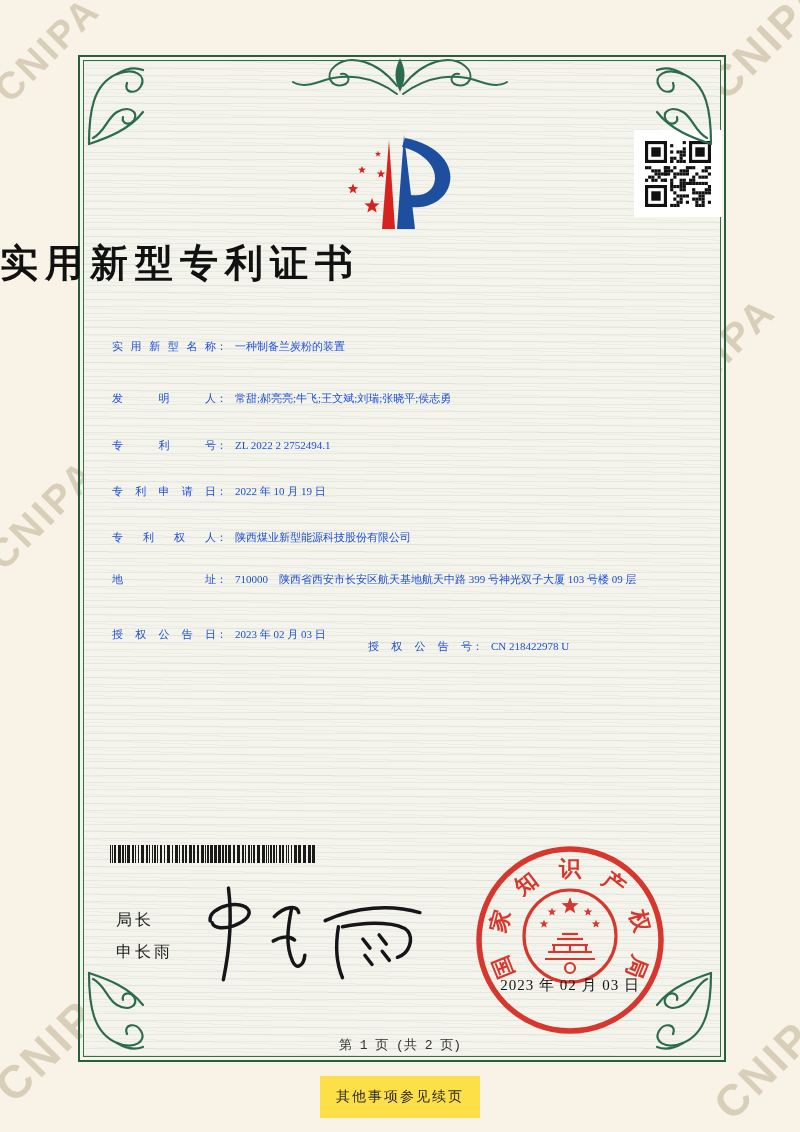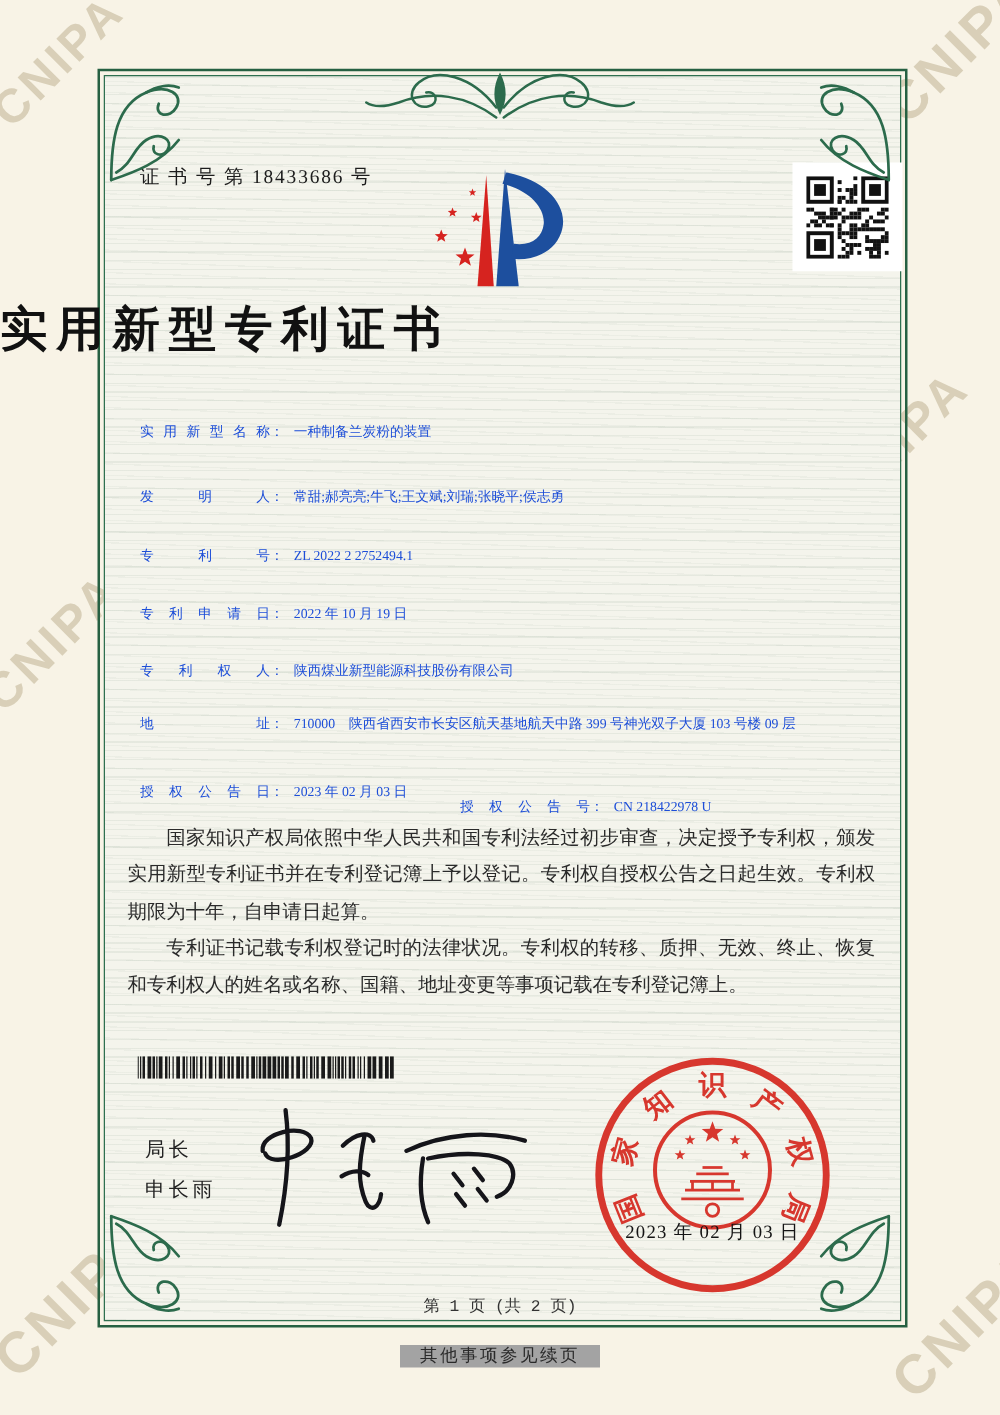--- a/index.html
+++ b/index.html
@@ -31,21 +31,21 @@
   .sigtitle{position:absolute;left:116px;top:910px;font-family:"Liberation Sans","DejaVu Sans",sans-serif;
             font-size:16px;letter-spacing:3px;color:#222;}
   .signame{position:absolute;left:116px;top:942px;font-family:"Liberation Sans","DejaVu Sans",sans-serif;
            font-size:16px;letter-spacing:3px;color:#222;}
   .sig{position:absolute;left:195px;top:882px;width:240px;height:112px;}
   .seal{position:absolute;left:470px;top:840px;width:200px;height:200px;opacity:.92;}
   .sealdate{position:absolute;left:470px;top:976px;width:200px;text-align:center;font-size:15px;
             letter-spacing:1px;color:#141414;z-index:3;}
   .pagenum{position:absolute;left:0;top:1036px;width:100%;text-align:center;font-size:13px;color:#333;font-family:Liberation Mono, monospace;}
   .footnote{position:absolute;left:0;top:1076px;width:100%;text-align:center;z-index:2;}
-  .footnote span{display:inline-block;background:#a3a3a3;padding:0 16px;font-size:14px;color:#2a2a2a;letter-spacing:2px;}
+  .footnote span{display:inline-block;background:#fde047;padding:12px 16px;font-size:14px;color:#2a2a2a;letter-spacing:2px;}
 </style>
 </head>
 <body>
 
 <div class="page">
 
   <div class="wm" style="left:-18px;top:28px;font-size:38px;">CNIPA</div>
   <div class="wm" style="left:694px;top:14px;font-size:44px;">CNIPA</div>
   <div class="wm" style="left:652px;top:330px;font-size:40px;">CNIPA</div>
   <div class="wm" style="left:-26px;top:492px;font-size:40px;">CNIPA</div>
@@ -96,21 +96,20 @@
       <g transform="translate(230,0) scale(-1,1)">
         <path d="M112,44 C92,18 64,12 50,24 C39,33 46,46 58,43 C67,41 64,30 56,32"></path>
         <path d="M112,52 C88,34 60,30 34,40 C22,44 14,44 8,40"></path>
       </g>
       <path d="M115,16 C109,28 109,38 115,50 C121,38 121,28 115,16 Z" fill="#2c6b4c" stroke="none"></path>
     </g>
   </svg>
 
   <div class="content">
 
-    <div class="certno">证 书 号 第 18433686 号</div>
 
     <svg class="logo" viewBox="0 0 128 102">
       <polygon points="51,8 44,97 57,97" fill="#d6231f"></polygon>
       <polygon points="66,3 59,97 77,97" fill="#1d4f9e"></polygon>
       <path d="M67,6 C100,12 118,34 111,54 C105,71 87,77 71,75 L73,63 C87,65 96,58 97,47 C98,34 85,20 64,15 Z" fill="#1d4f9e"></path>
       <polygon fill="#d6231f" points="40.0,18.8 40.8,20.9 43.0,21.0 41.3,22.4 41.9,24.6 40.0,23.3 38.1,24.6 38.7,22.4 37.0,21.0 39.2,20.9"></polygon>
       <polygon fill="#d6231f" points="43.0,37.5 44.1,40.5 47.3,40.6 44.8,42.6 45.6,45.6 43.0,43.9 40.4,45.6 41.2,42.6 38.7,40.6 41.9,40.5"></polygon>
       <polygon fill="#d6231f" points="24.0,34.0 25.0,36.6 27.8,36.8 25.6,38.5 26.4,41.2 24.0,39.7 21.6,41.2 22.4,38.5 20.2,36.8 23.0,36.6"></polygon>
       <polygon fill="#d6231f" points="15.0,51.5 16.4,55.1 20.2,55.3 17.2,57.7 18.2,61.4 15.0,59.3 11.8,61.4 12.8,57.7 9.8,55.3 13.6,55.1"></polygon>
       <polygon fill="#d6231f" points="34.0,66.0 36.0,71.3 41.6,71.5 37.2,75.0 38.7,80.5 34.0,77.4 29.3,80.5 30.8,75.0 26.4,71.5 32.0,71.3"></polygon>
@@ -290,24 +289,20 @@
       <span class="flabel">授权公告日</span>
         <span class="fcolon">：</span>
       <span class="fvalue">2023 年 02 月 03 日</span>
     </div>
     <div class="frow" style="top:626px;left:368px;margin-top:12px;">
       <span class="flabel">授权公告号</span>
         <span class="fcolon">：</span>
       <span class="fvalue">CN 218422978 U</span>
     </div>
 
-    <div class="paras">
-      <p>国家知识产权局依照中华人民共和国专利法经过初步审查，决定授予专利权，颁发实用新型专利证书并在专利登记簿上予以登记。专利权自授权公告之日起生效。专利权期限为十年，自申请日起算。</p>
-      <p>专利证书记载专利权登记时的法律状况。专利权的转移、质押、无效、终止、恢复和专利权人的姓名或名称、国籍、地址变更等事项记载在专利登记簿上。</p>
-    </div>
 
     <svg id="barcode" class="barcode" viewBox="0 0 210 18" preserveAspectRatio="none">
         <rect x="0" y="0" width="1" height="18" fill="#1a1a1a"></rect>
         <rect x="2" y="0" width="1" height="18" fill="#1a1a1a"></rect>
         <rect x="4" y="0" width="2" height="18" fill="#1a1a1a"></rect>
         <rect x="8" y="0" width="3" height="18" fill="#1a1a1a"></rect>
         <rect x="12" y="0" width="2" height="18" fill="#1a1a1a"></rect>
         <rect x="15" y="0" width="1" height="18" fill="#1a1a1a"></rect>
         <rect x="17" y="0" width="3" height="18" fill="#1a1a1a"></rect>
         <rect x="22" y="0" width="2" height="18" fill="#1a1a1a"></rect>

